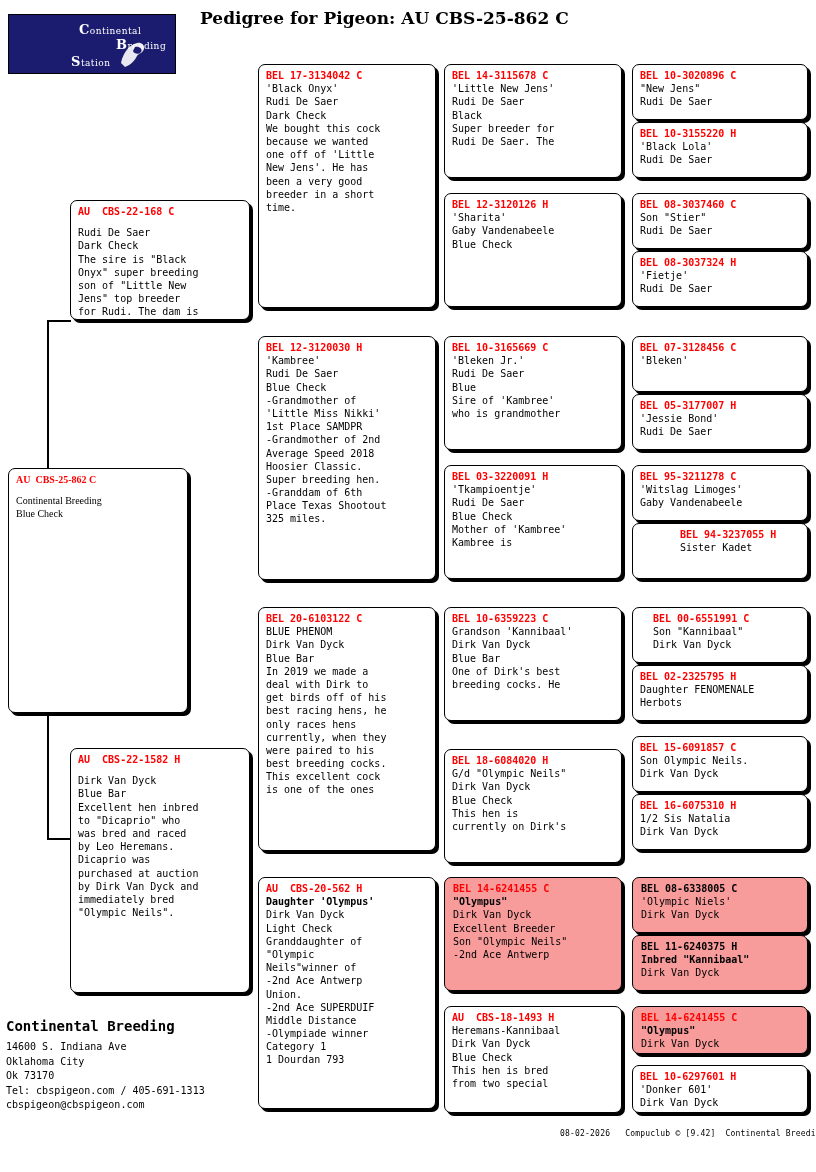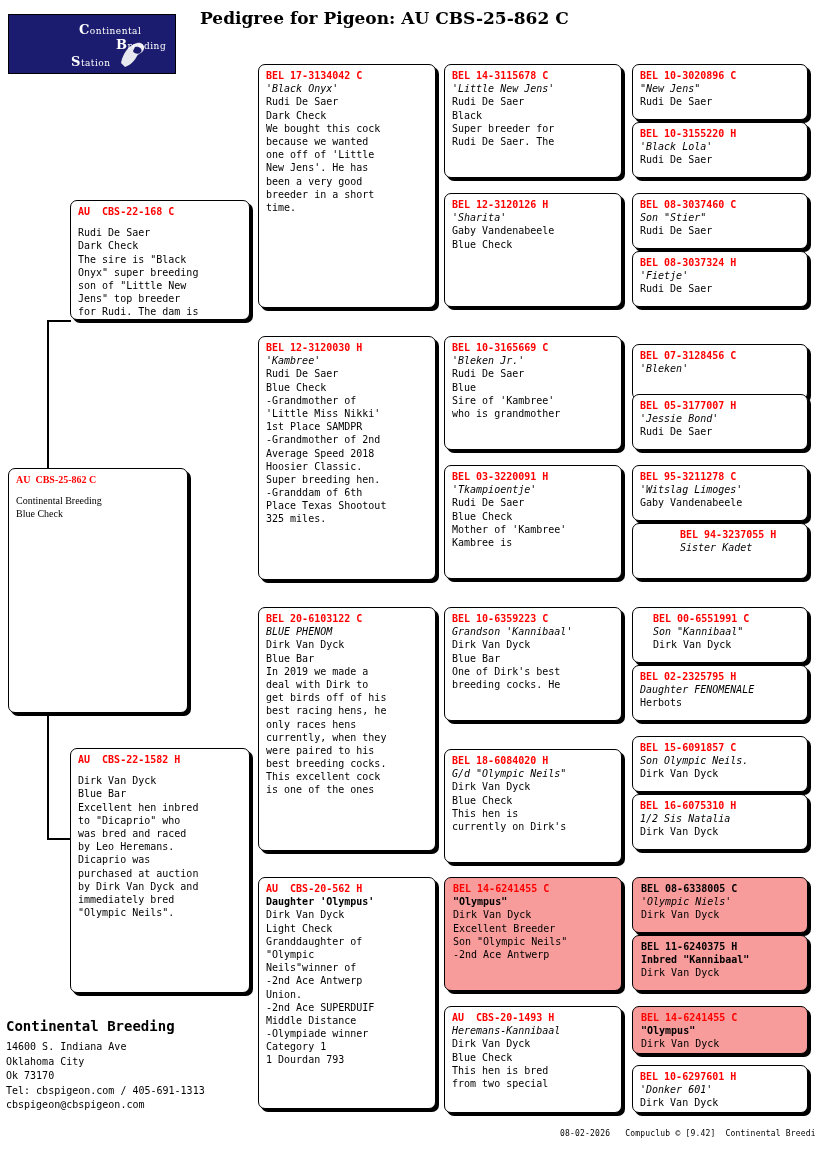--- a/index.html
+++ b/index.html
@@ -80,21 +80,20 @@
     background: #f79b9b;
     padding-left: 8px;
   }
   .band {
     color: #ff0000;
     font-weight: bold;
     white-space: pre;
     font-size: 10px;
   }
   .nm {
-    font-style: italic;
     white-space: pre;
   }
   .nm.bold { font-weight: bold; font-style: normal; }
   .ln {
     white-space: pre-wrap;
     word-break: break-word;
   }
 
   
   .conn {
@@ -304,21 +303,21 @@
 <div class="box pink" style="left:444px; top:877px; width:178px; height:114px;">
   <div class="band">BEL 14-6241455 C</div>
   <div class="nm bold">"Olympus"</div>
   <div class="ln">Dirk Van Dyck</div>
   <div class="ln">Excellent Breeder</div>
   <div class="ln">Son "Olympic Neils"</div>
   <div class="ln">-2nd Ace Antwerp</div>
 </div>
 
 <div class="box" style="left:444px; top:1006px; width:178px; height:107px;">
-  <div class="band">AU  CBS-20-1493 H</div>
+  <div class="band">AU  CBS-18-1493 H</div>
   <div class="nm">Heremans-Kannibaal</div>
   <div class="ln">Dirk Van Dyck</div>
   <div class="ln">Blue Check</div>
   <div class="ln">This hen is bred</div>
   <div class="ln">from two special</div>
 </div>
 
 <div class="box" style="left:632px; top:64px; width:176px; height:56px;">
   <div class="band">BEL 10-3020896 C</div>
   <div class="nm">"New Jens"</div>
@@ -334,21 +333,21 @@
   <div class="band">BEL 08-3037460 C</div>
   <div class="nm">Son "Stier"</div>
   <div class="ln">Rudi De Saer</div>
 </div>
 <div class="box" style="left:632px; top:251px; width:176px; height:56px;">
   <div class="band">BEL 08-3037324 H</div>
   <div class="nm">'Fietje'</div>
   <div class="ln">Rudi De Saer</div>
 </div>
 
-<div class="box" style="left:632px; top:344px; width:176px; height:56px;">
+<div class="box" style="left:632px; top:336px; width:176px; height:56px;">
   <div class="band">BEL 07-3128456 C</div>
   <div class="nm">'Bleken'</div>
 </div>
 <div class="box" style="left:632px; top:394px; width:176px; height:56px;">
   <div class="band">BEL 05-3177007 H</div>
   <div class="nm">'Jessie Bond'</div>
   <div class="ln">Rudi De Saer</div>
 </div>
 
 <div class="box" style="left:632px; top:465px; width:176px; height:56px;">

